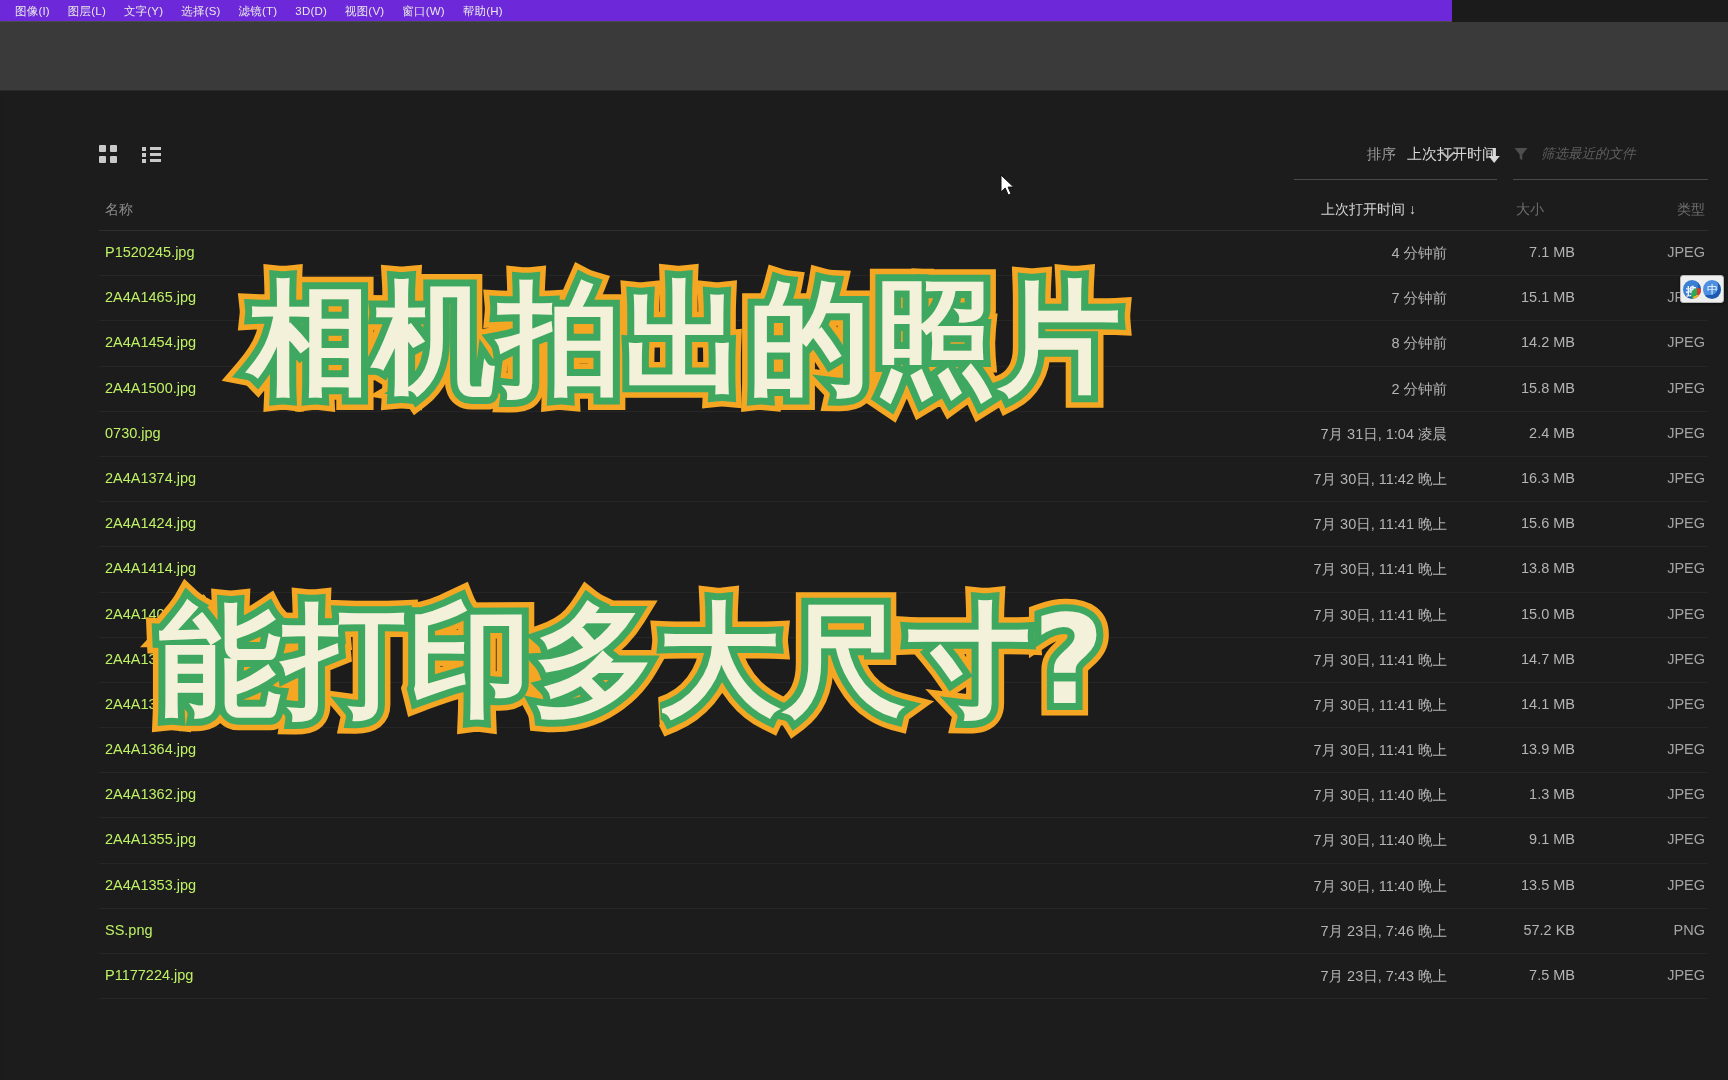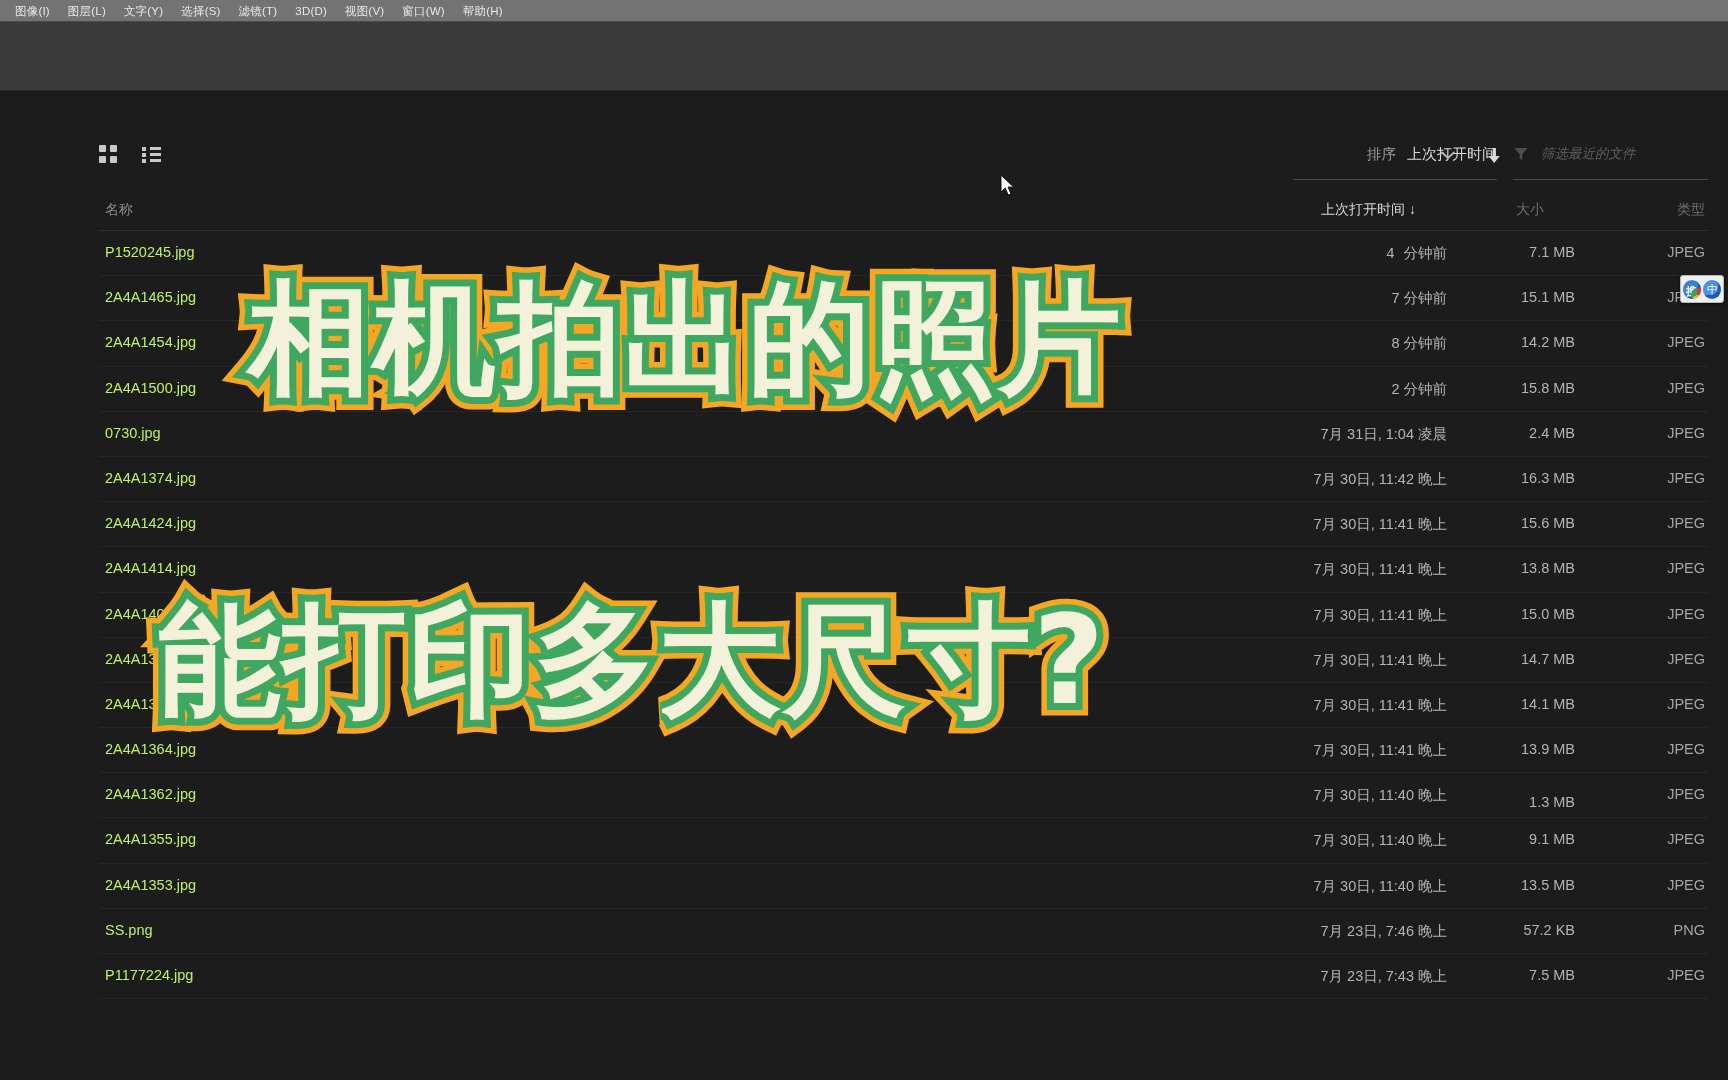--- a/index.html
+++ b/index.html
@@ -1,22 +1,22 @@
 <!DOCTYPE html>
 <html><head>
 <meta charset="utf-8">
 <style>
   * { margin:0; padding:0; box-sizing:border-box; }
   html,body { width:1728px; height:1080px; overflow:hidden; background:#1b1b1b; }
   body { font-family:"Liberation Sans","DejaVu Sans",sans-serif; }
 
   
   #menubar{
-    position:absolute; left:0; top:0; width:1728px; height:22px;
-    background:#737373; display:flex; align-items:center; padding-left:6px;
+    position:absolute; left:0; top:0; width:1452px; height:22px;
+    background:#6d28d9; display:flex; align-items:center; padding-left:6px;
     border-bottom:1px solid #4a4a4a;
   }
   #menubar .mi{
     color:#e8e8e8; font-size:11.5px; line-height:22px;
     padding:0 9px; white-space:nowrap; letter-spacing:.2px;
   }
 
   
   #chrome-band{
     position:absolute; left:0; top:22px; width:1728px; height:69px;
@@ -180,21 +180,21 @@
     <div id="thead">
       <span class="th" id="th-name">名称</span>
       <span class="th" id="th-date">上次打开时间 ↓</span>
       <span class="th" id="th-size">大小</span>
       <span class="th" id="th-type">类型</span>
       <div id="thead-rule"></div>
     </div>
     <div id="tbody">
         <div class="row">
           <span class="c c-name">P1520245.jpg</span>
-          <span class="c c-date" style="transform: translateX(0px); font-family: Liberation Mono, monospace;">4 分钟前</span>
+          <span class="c c-date" style="transform: translateX(0px);">4 分钟前</span>
           <span class="c c-size" style="transform: translateX(0px);">7.1 MB</span>
           <span class="c c-type" style="transform: translateX(0px);">JPEG</span>
           <div class="rule"></div>
         </div>
         <div class="row">
           <span class="c c-name">2A4A1465.jpg</span>
           <span class="c c-date" style="transform: translateX(0px);">7 分钟前</span>
           <span class="c c-size" style="transform: translateX(0px);">15.1 MB</span>
           <span class="c c-type" style="transform: translateX(0px);">JPEG</span>
           <div class="rule"></div>
@@ -265,21 +265,21 @@
         <div class="row">
           <span class="c c-name">2A4A1364.jpg</span>
           <span class="c c-date" style="transform: translateX(0px);">7月 30日, 11:41 晚上</span>
           <span class="c c-size" style="transform: translateX(0px);">13.9 MB</span>
           <span class="c c-type" style="transform: translateX(0px);">JPEG</span>
           <div class="rule"></div>
         </div>
         <div class="row">
           <span class="c c-name">2A4A1362.jpg</span>
           <span class="c c-date" style="transform: translateX(0px);">7月 30日, 11:40 晚上</span>
-          <span class="c c-size" style="transform: translateX(0px); margin-top: 8px;">1.3 MB</span>
+          <span class="c c-size" style="transform: translateX(0px);">1.3 MB</span>
           <span class="c c-type" style="transform: translateX(0px);">JPEG</span>
           <div class="rule"></div>
         </div>
         <div class="row">
           <span class="c c-name">2A4A1355.jpg</span>
           <span class="c c-date" style="transform: translateX(0px);">7月 30日, 11:40 晚上</span>
           <span class="c c-size" style="transform: translateX(0px);">9.1 MB</span>
           <span class="c c-type" style="transform: translateX(0px);">JPEG</span>
           <div class="rule"></div>
         </div>

